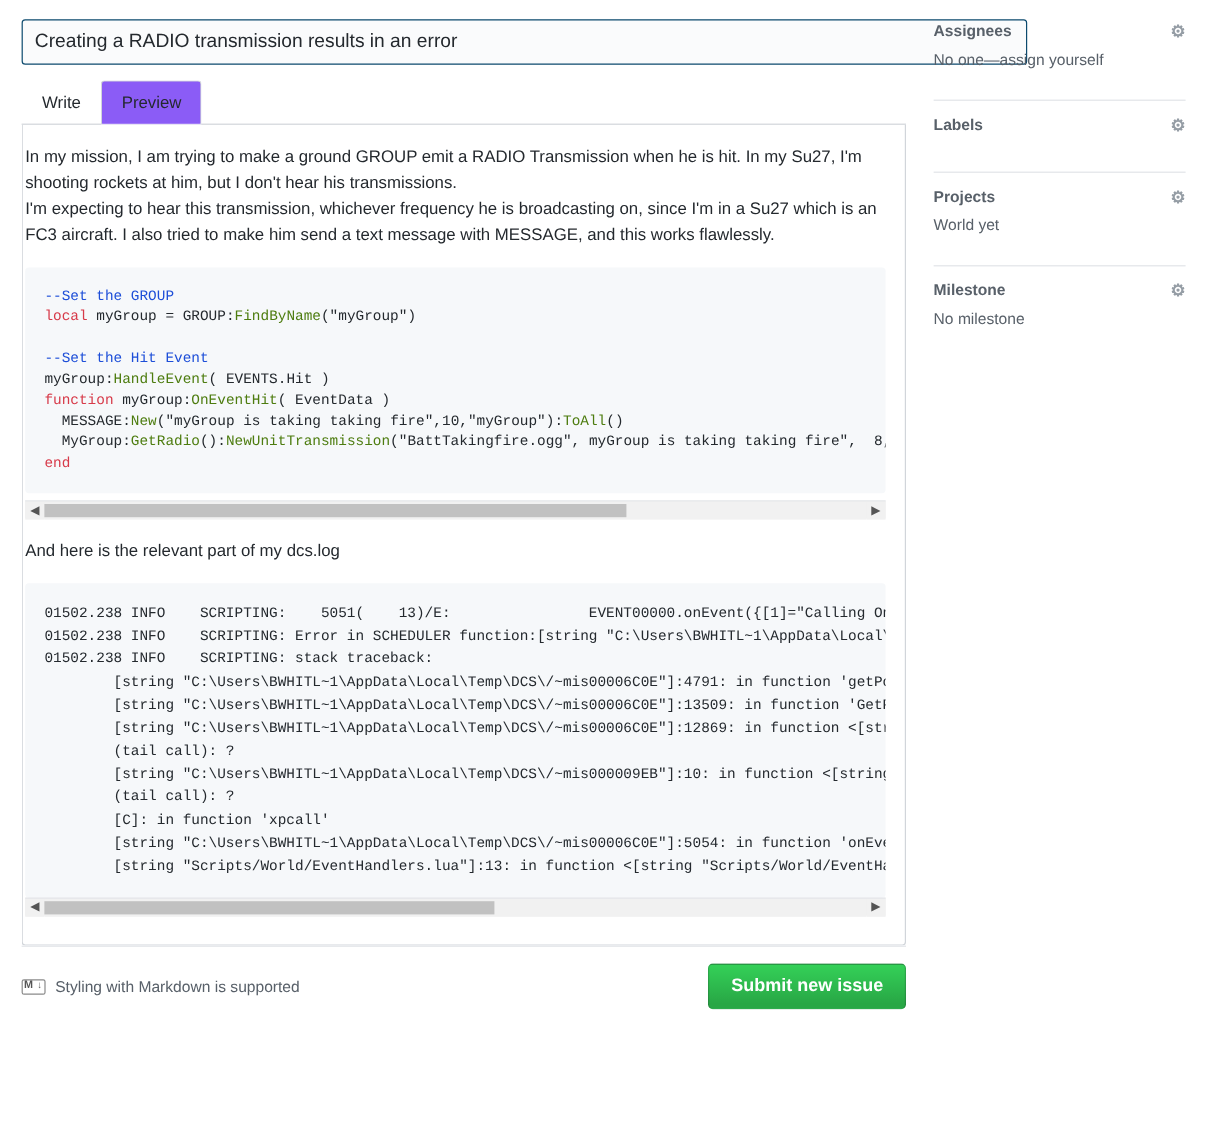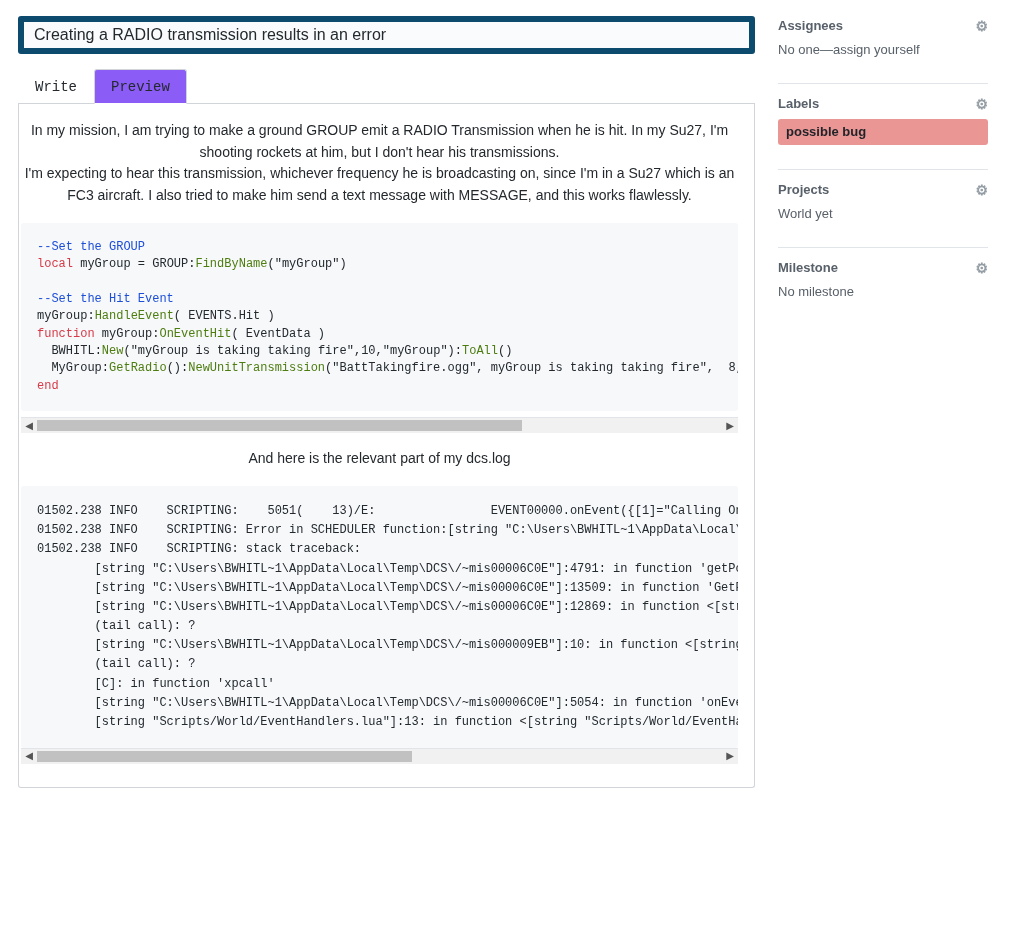--- a/index.html
+++ b/index.html
@@ -21,39 +21,39 @@
   }
 
   
   .main-col {
     width: 766px;
     padding: 16px 10px 0 18px;
     flex: 0 0 766px;
   }
   .title-input {
     display: block;
-    width: 737px;
+    width: 838px;
     height: 38px;
     padding: 6px 10px;
     font-size: 16px;
     font-family: "Liberation Sans", sans-serif;
     color: #24292e;
     background: #fafbfc;
-    border: 6px solid #0c4a6e;
+    border: 1px solid #0c4a6e;
     border-radius: 3px;
     outline: none;
   }
   .tabs {
     margin-top: 14px;
     display: flex;
+    align-items: flex-end;
     border-bottom: 1px solid #d1d5da;
     width: 737px;
     height: 36px;
     position: relative;
-    font-family: Liberation Mono, monospace;
   }
   .tab {
     padding: 8px 16px 9px 16px;
     font-size: 14px;
     color: #24292e;
     background: transparent;
     border: 1px solid transparent;
     border-radius: 3px 3px 0 0;
     cursor: pointer;
     position: relative;
@@ -75,21 +75,20 @@
     background: #fff;
     padding: 0;
   }
   .preview-body {
     padding: 16px 16px 8px 2px;
     font-size: 14px;
     line-height: 1.55;
   }
   .preview-body p {
     margin: 0 0 16px 0;
-    text-align: center;
   }
 
   pre.code-block {
     background: #f6f8fa;
     border-radius: 3px;
     padding: 16px;
     margin: 0 0 6px 0;
     font-family: "Liberation Mono", "DejaVu Sans Mono", monospace;
     font-size: 12px;
     line-height: 1.45;
@@ -265,21 +264,21 @@
 
         <p>In my mission, I am trying to make a ground GROUP emit a RADIO Transmission when he is hit. In my Su27, I'm shooting rockets at him, but I don't hear his transmissions.<br>I'm expecting to hear this transmission, whichever frequency he is broadcasting on, since I'm in a Su27 which is an FC3 aircraft. I also tried to make him send a text message with MESSAGE, and this works flawlessly.</p>
 
         <div class="code-scroll">
           <pre class="code-block" id="code-block"><span class="tok-cm">--Set the GROUP</span>
 <span></span><span class="tok-kw">local</span><span> </span><span>myGroup</span><span> = </span><span>GROUP</span><span>:</span><span class="tok-fn">FindByName</span><span>("</span><span>myGroup</span><span>")</span>
 <span></span>
 <span class="tok-cm">--Set the Hit Event</span>
 <span></span><span>myGroup</span><span>:</span><span class="tok-fn">HandleEvent</span><span>( </span><span>EVENTS</span><span>.</span><span>Hit</span><span> )</span>
 <span></span><span class="tok-kw">function</span><span> </span><span>myGroup</span><span>:</span><span class="tok-fn">OnEventHit</span><span>( </span><span>EventData</span><span> )</span>
-<span>  </span><span>BWHITL</span><span>:</span><span class="tok-fn">New</span><span>("</span><span>myGroup</span><span> </span><span>is</span><span> </span><span>taking</span><span> </span><span>taking</span><span> </span><span>fire</span><span>",10,"</span><span>myGroup</span><span>"):</span><span class="tok-fn">ToAll</span><span>()</span>
+<span>  </span><span>MESSAGE</span><span>:</span><span class="tok-fn">New</span><span>("</span><span>myGroup</span><span> </span><span>is</span><span> </span><span>taking</span><span> </span><span>taking</span><span> </span><span>fire</span><span>",10,"</span><span>myGroup</span><span>"):</span><span class="tok-fn">ToAll</span><span>()</span>
 <span>  </span><span>MyGroup</span><span>:</span><span class="tok-fn">GetRadio</span><span>():</span><span class="tok-fn">NewUnitTransmission</span><span>("</span><span>BattTakingfire</span><span>.</span><span>ogg</span><span>", </span><span>myGroup</span><span> </span><span>is</span><span> </span><span>taking</span><span> </span><span>taking</span><span> </span><span>fire</span><span>",  8, 122.</span>
 <span></span><span class="tok-kw">end</span><span></span></pre>
           <div class="hscroll">
             <div class="arrow">◀</div>
             <div class="track">
               <div class="thumb" style="left:0; width:485px;"></div>
             </div>
             <div class="arrow">▶</div>
           </div>
         </div>
@@ -304,39 +303,45 @@
             <div class="track">
               <div class="thumb" style="left:0; width:375px;"></div>
             </div>
             <div class="arrow">▶</div>
           </div>
         </div>
 
       </div>
     </div>
 
+    <div class="footer-bar">
+      <div class="markdown-note">
+        <span class="md-icon"></span>
+        <span>Styling with Markdown is supported</span>
+      </div>
+      <button class="submit-btn">Submit new issue</button>
+    </div>
 
   </div>
 
   <div class="sidebar">
 
     <div class="sb-section">
       <div class="sb-head">
         <span>Assignees</span>
         <span class="gear">⚙</span>
       </div>
       <div class="sb-text">No one—assign yourself</div>
     </div>
 
     <div class="sb-section">
       <div class="sb-head">
         <span>Labels</span>
         <span class="gear">⚙</span>
       </div>
-      <span class="label-chip">possible bug</span>
     </div>
 
     <div class="sb-section">
       <div class="sb-head">
         <span>Projects</span>
         <span class="gear">⚙</span>
       </div>
       <div class="sb-text">World yet</div>
     </div>
 

